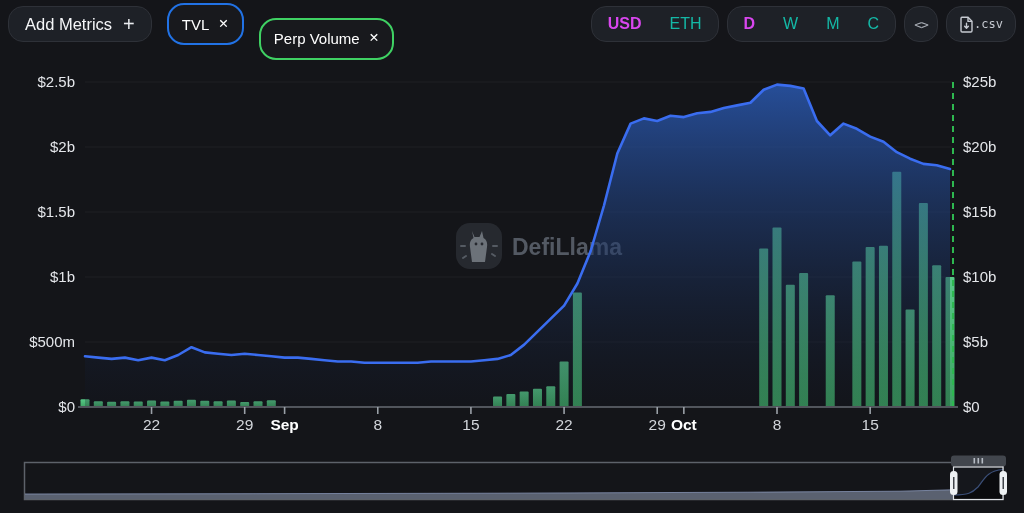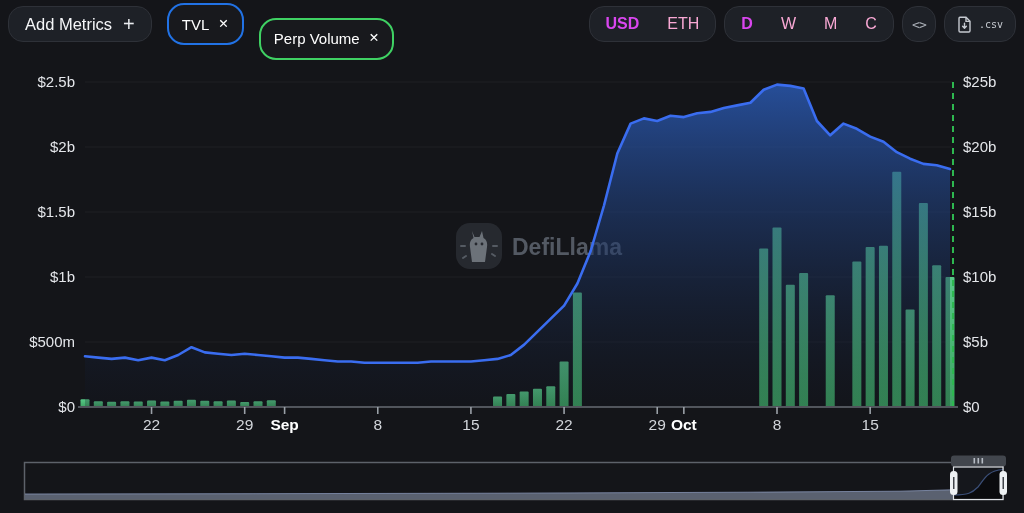--- a/index.html
+++ b/index.html
@@ -25,27 +25,27 @@
   .plus{font-size:20px;font-weight:400;color:#e9ebef;line-height:1;}
   .chips{display:flex;align-items:center;gap:15px;}
   .chip{
     height:42px;border-radius:17px;display:flex;align-items:center;gap:9px;
     padding:12px 13px;border:2px solid #888;color:#fff;font-size:15px;
     background:rgba(255,255,255,0.02);box-sizing:border-box;cursor:pointer;
   }
   .chip .x{font-size:12.5px;color:#fff;line-height:1;}
   .seg{padding:0 2px;}
   .seg .opt{
-    padding:0 14px;font-size:16px;color:#f9a8d4;height:34px;
+    padding:0 14px;font-size:16px;color:#14b8a6;height:34px;
     display:flex;align-items:center;cursor:pointer;
   }
   .seg .opt.sel{color:#d946ef;font-weight:700;}
   .embed{width:34px;justify-content:center;font-family:"DejaVu Sans Mono",monospace;
     font-size:13px;color:#a9aeb6;letter-spacing:-1px;}
-  .csv{padding:0 12px;gap:7px;font-family:"DejaVu Sans Mono",monospace;font-size:10px;color:#c6cad1;}
+  .csv{padding:0 12px;font-family:"DejaVu Sans Mono",monospace;font-size:12px;color:#c6cad1;}
   svg{display:block;}
   #main-chart{position:absolute;top:48px;left:0;}
   #brush{position:absolute;top:455px;left:0;}
 </style>
 </head>
 <body>
 
 <div class="topbar">
   <div class="tb-left">
     <div class="btn add-metrics">

